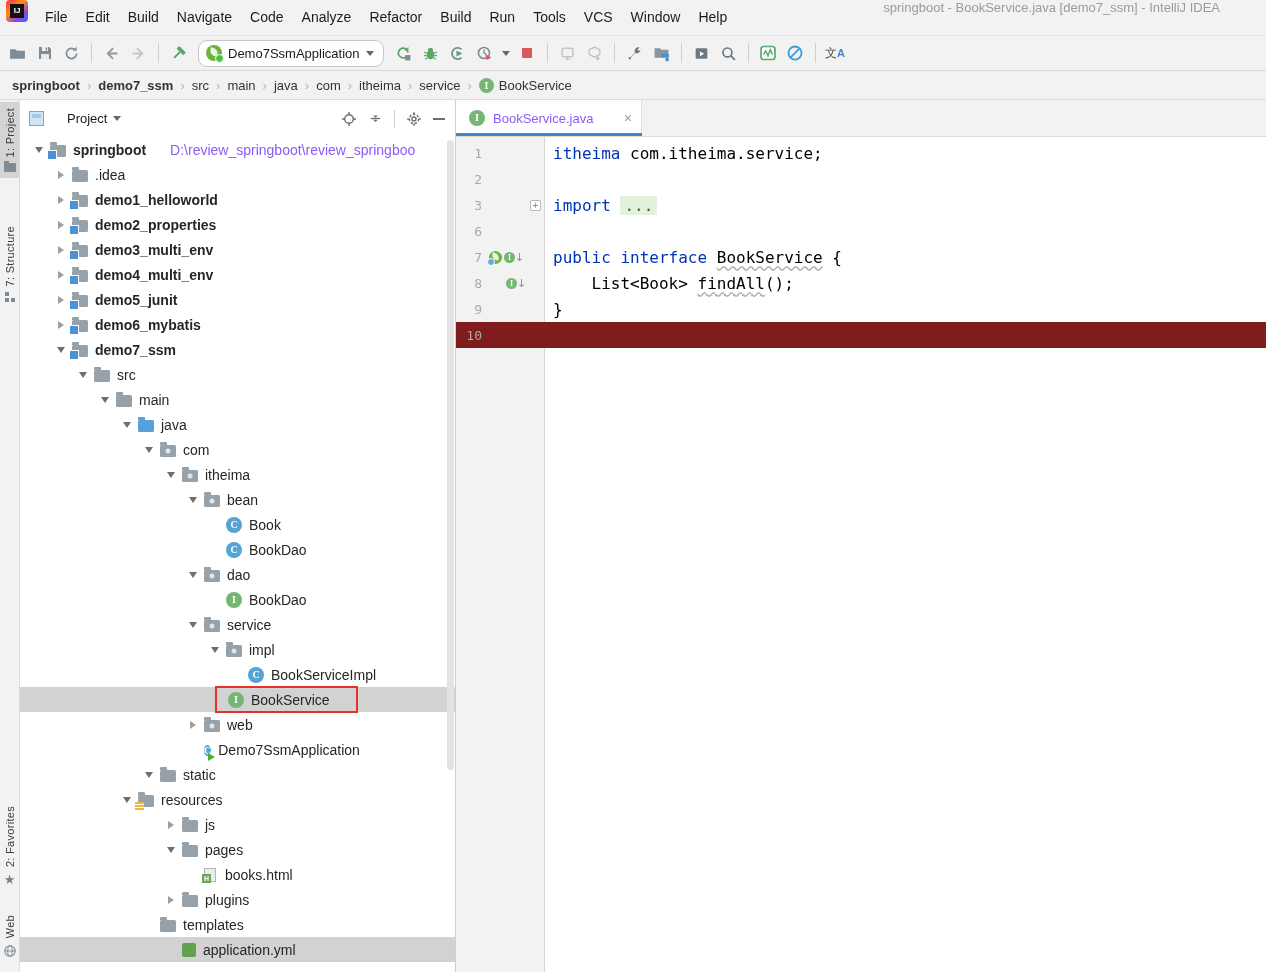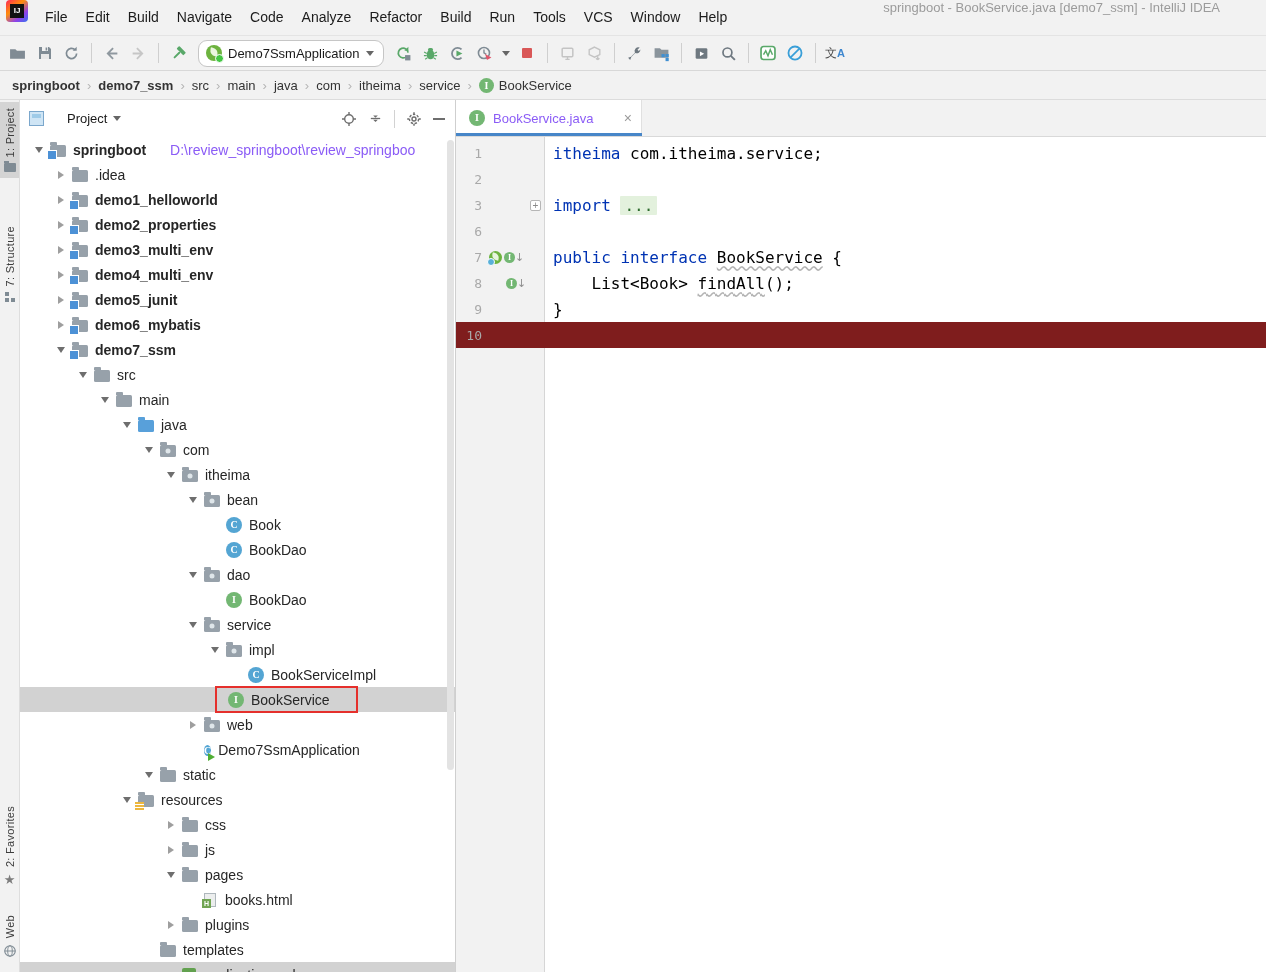--- a/index.html
+++ b/index.html
@@ -555,27 +555,20 @@
             <span class="ti">
               <span class="icn-folder res"></span>
             </span>
             <span class="t-label">resources</span>
           </div>
           <div class="tree-row" style="padding-left: 140px;">
             <span class="arrow right"></span>
             <span class="ti">
               <span class="icn-folder"></span>
             </span>
-            <span class="t-label">css</span>
-          </div>
-          <div class="tree-row" style="padding-left: 140px;">
-            <span class="arrow right"></span>
-            <span class="ti">
-              <span class="icn-folder"></span>
-            </span>
             <span class="t-label">js</span>
           </div>
           <div class="tree-row" style="padding-left: 140px;">
             <span class="arrow down"></span>
             <span class="ti">
               <span class="icn-folder"></span>
             </span>
             <span class="t-label">pages</span>
           </div>
           <div class="tree-row" style="padding-left: 162px;">

